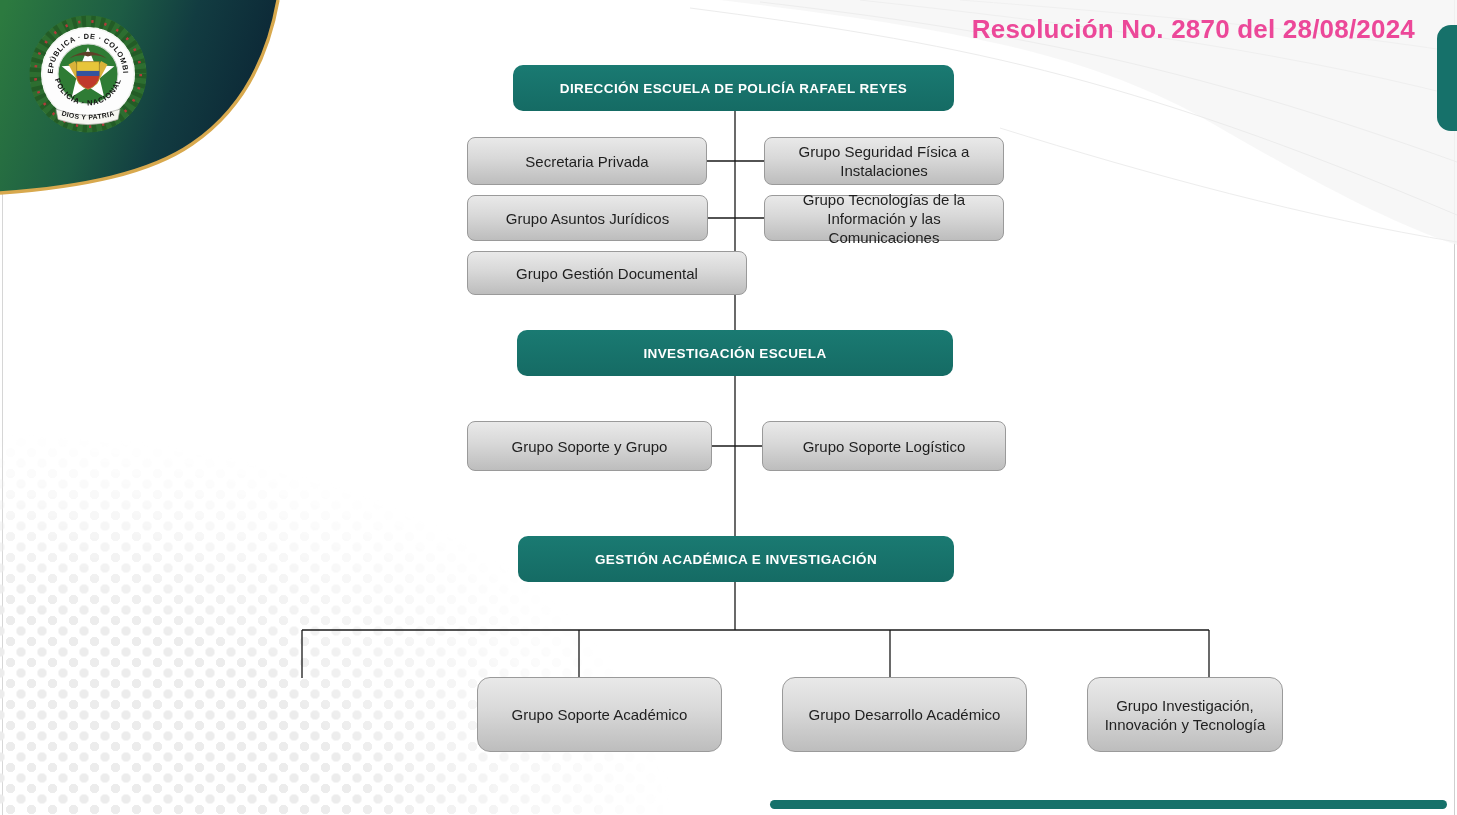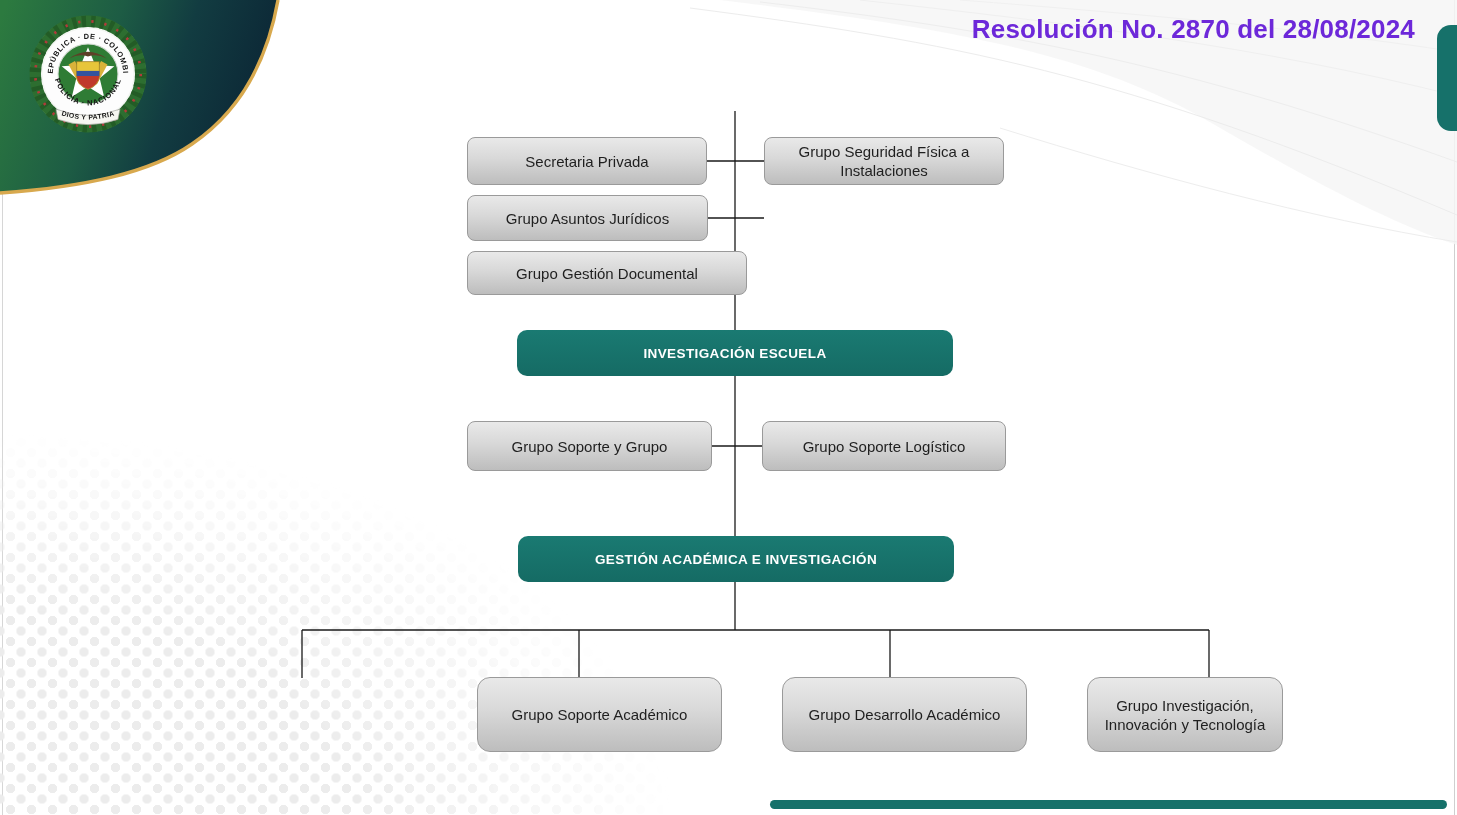--- a/index.html
+++ b/index.html
@@ -27,21 +27,21 @@
     position:absolute;left:0;top:0;width:282px;height:196px;z-index:3;
     background:linear-gradient(108deg,#2c7a3f 2%,#1d5c44 36%,#123c41 58%,#0d2b38 80%);
     clip-path:path("M0 0 L278 0 C266 68 236 114 192 144 C150 173 84 187 0 193 Z");
   }
   .corner-gold{position:absolute;left:0;top:0;z-index:4;}
   .crest{position:absolute;left:26px;top:12px;z-index:5;}
   .ring-text{font-family:"Liberation Sans",sans-serif;font-weight:bold;fill:#151515;}
   
   .title{
     position:absolute;top:14px;right:42px;z-index:6;
-    font-size:26px;font-weight:bold;color:#6d28d9;letter-spacing:0.2px;
+    font-size:26px;font-weight:bold;color:#ec4899;letter-spacing:0.2px;
   }
   
   .side-tab{
     position:absolute;left:1437px;top:25px;width:20px;height:106px;z-index:6;
     background:#16716a;border-radius:14px 0 0 14px;
   }
   .bottom-bar{
     position:absolute;left:770px;top:800px;width:677px;height:9px;z-index:6;
     background:#16716a;border-radius:5px;
   }
@@ -132,33 +132,39 @@
     <line x1="707" y1="218" x2="764" y2="218"></line>
     <line x1="707" y1="273" x2="736" y2="273"></line>
     <line x1="712" y1="446" x2="763" y2="446"></line>
     <line x1="302" y1="630" x2="1209" y2="630"></line>
     <line x1="302" y1="630" x2="302" y2="678"></line>
     <line x1="579" y1="630" x2="579" y2="678"></line>
     <line x1="890" y1="630" x2="890" y2="680"></line>
     <line x1="1209" y1="630" x2="1209" y2="678"></line>
   </svg>
 
+  <div class="node node-teal" style="left:513px;top:65px;width:441px;height:46px">
+    <span>DIRECCIÓN ESCUELA DE POLICÍA RAFAEL REYES</span>
+  </div>
 
   <div class="node node-gray" style="left:467px;top:137px;width:240px;height:48px">
     <span>Secretaria Privada</span>
   </div>
   <div class="node node-gray" style="left:467px;top:195px;width:241px;height:46px">
     <span>Grupo Asuntos Jurídicos</span>
   </div>
   <div class="node node-gray" style="left:467px;top:251px;width:280px;height:44px">
     <span>Grupo Gestión Documental</span>
   </div>
 
   <div class="node node-gray" style="left:764px;top:137px;width:240px;height:48px">
     <span>Grupo Seguridad Física a Instalaciones</span>
+  </div>
+  <div class="node node-gray" style="left:764px;top:195px;width:240px;height:46px">
+    <span>Grupo Tecnologías de la Información y las Comunicaciones</span>
   </div>
 
   <div class="node node-teal" style="left:517px;top:330px;width:436px;height:46px">
     <span>INVESTIGACIÓN ESCUELA</span>
   </div>
   <div class="node node-gray" style="left:467px;top:421px;width:245px;height:50px">
     <span>Grupo Soporte y Grupo</span>
   </div>
   <div class="node node-gray" style="left:762px;top:421px;width:244px;height:50px">
     <span>Grupo Soporte Logístico</span>

